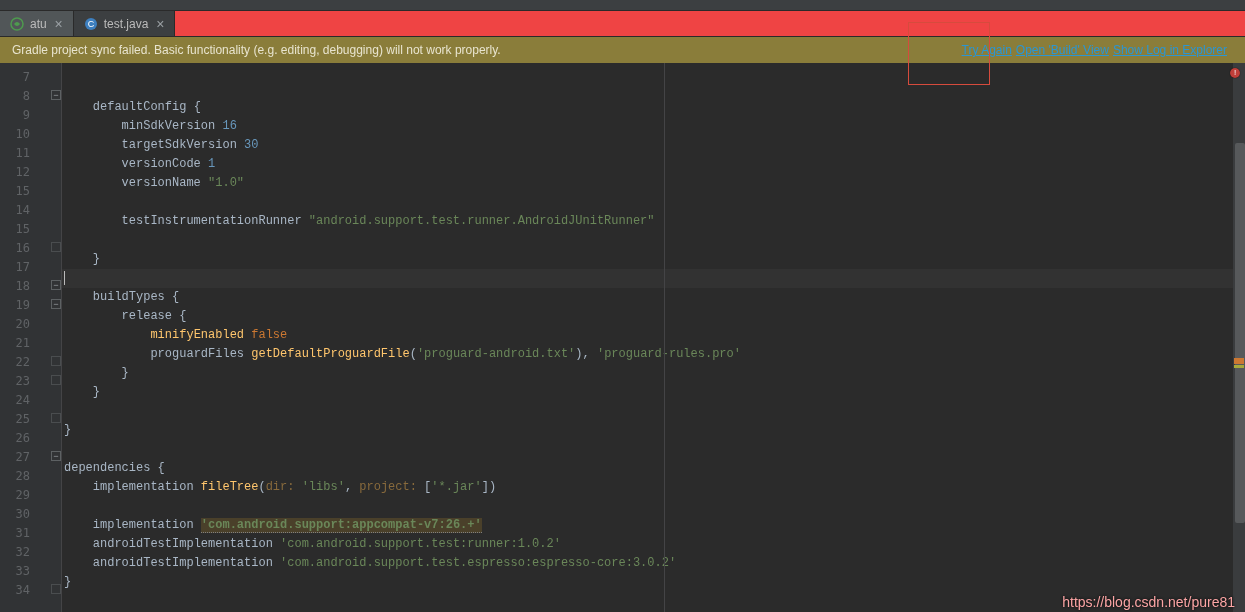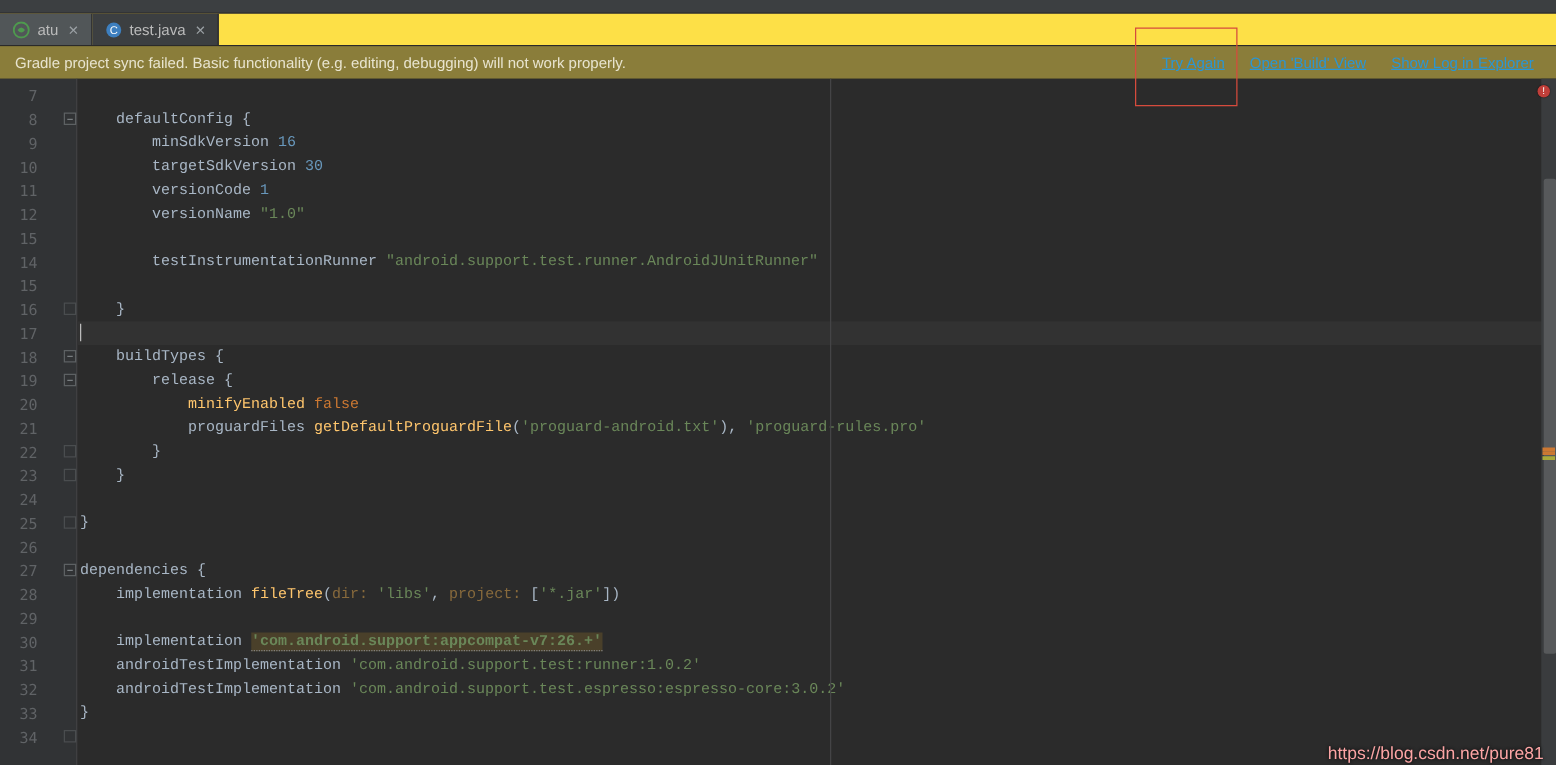--- a/index.html
+++ b/index.html
@@ -13,21 +13,21 @@
     overflow: hidden;
     position: relative;
   }
   .toolbar-top {
     height: 11px;
     background: #3c3f41;
     border-bottom: 1px solid #2a2a2a;
   }
   .tab-bar {
     height: 26px;
-    background: #fde047;
+    background: #ef4444;
     display: flex;
     align-items: stretch;
     border-bottom: 1px solid #2a2a2a;
   }
   .tab {
     display: flex;
     align-items: center;
     padding: 0 8px 0 10px;
     background: #515658;
     border-right: 1px solid #2a2a2a;
@@ -51,21 +51,21 @@
     display: flex;
     align-items: center;
     padding: 0 12px;
     color: #e8e4cf;
     position: relative;
   }
   .notif-links {
     position: absolute;
     right: 18px;
     display: flex;
-    gap: 20px;
+    gap: 4px;
   }
   .notif-link {
     color: #2a96d4;
     text-decoration: underline;
     cursor: pointer;
   }
   .try-again-highlight {
     position: absolute;
     border: 1px solid #d64b3d;
     left: 908px;
@@ -122,21 +122,21 @@
     color: #9aa0a4;
     font-size: 9px;
     line-height: 8px;
     text-align: center;
     top: 4px;
   }
   .code-pane {
     flex: 1;
     position: relative;
     background: #2b2b2b;
-    padding-top: 4px;
+    padding-top: 16px;
   }
   .code-line {
     height: 19px;
     font-family: Consolas, "Courier New", monospace;
     font-size: 12px;
     white-space: pre;
     padding-left: 2px;
     line-height: 19px;
     color: #a9b7c6;
   }

